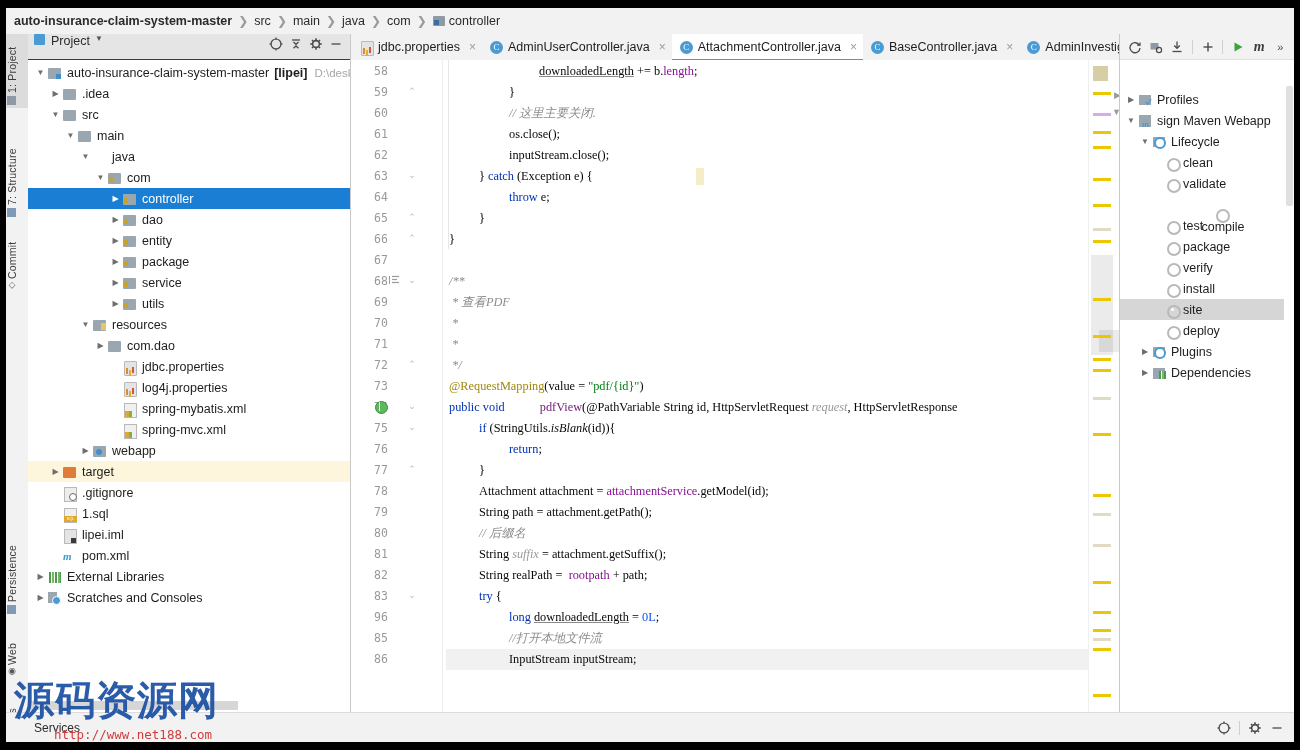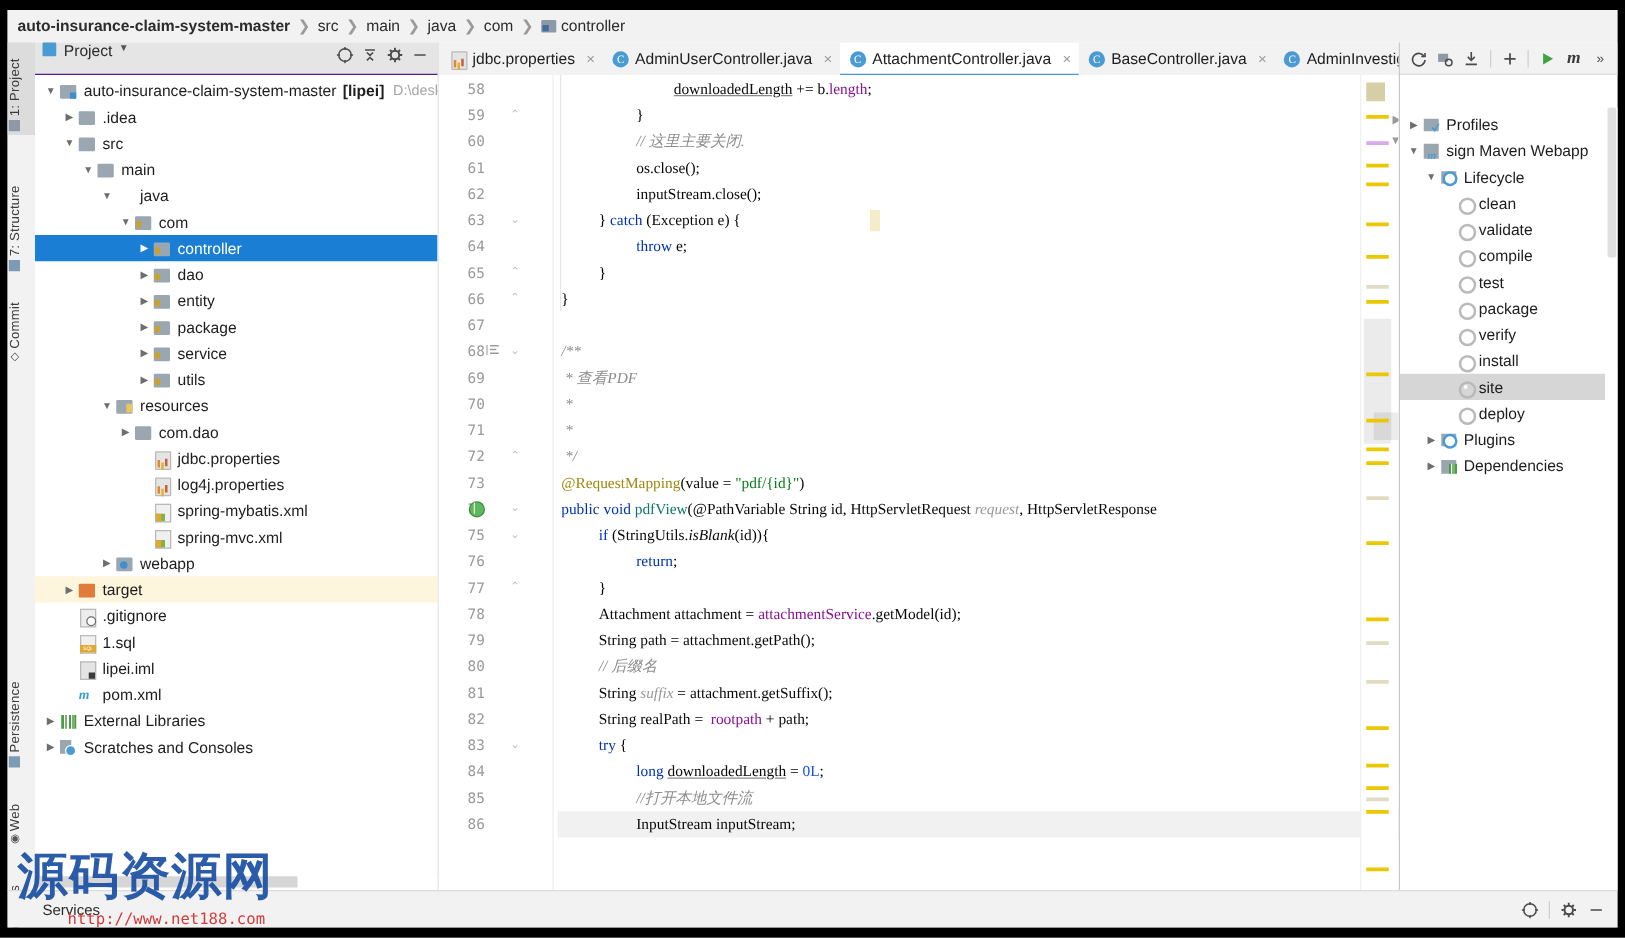--- a/index.html
+++ b/index.html
@@ -275,21 +275,21 @@
   .cline { position: absolute; left: 0; height: 21px; line-height: 21px; }
   .cline-hl {
     position: absolute; left: -95px; height: 21px; background: #f1f1f1; width: 1029px;
   }
   .kw   { color: #0033b3; }
   .str  { color: #067d17; }
   .ann  { color: #9e880d; }
   .cmt  { color: #8c8c8c; font-style: italic; }
   .fld  { color: #871094; }
   .num  { color: #1750eb; }
-  .mtd  { color: #0f766e; }
+  .mtd  { color: #701a75; margin-left: 32px; }
   .param{ color: #999999; font-style: italic; }
   .plain{ color: #080808; }
   .und  { text-decoration: underline; text-decoration-color:#8a8a8a; }
   .ital { font-style: italic; }
   .indent-guide {
     position: absolute; width: 1px; background: #e6e6e6;
   }
 
   
   #stripe {
@@ -753,21 +753,21 @@
           <div class="lnum" style="top: 382px;">76</div>
           <div class="lnum" style="top: 403px;">77</div>
           <div class="fold" style="top: 404px;">⌃</div>
           <div class="lnum" style="top: 424px;">78</div>
           <div class="lnum" style="top: 445px;">79</div>
           <div class="lnum" style="top: 466px;">80</div>
           <div class="lnum" style="top: 487px;">81</div>
           <div class="lnum" style="top: 508px;">82</div>
           <div class="lnum" style="top: 529px;">83</div>
           <div class="fold" style="top: 530px;">⌄</div>
-          <div class="lnum" style="top: 550px;">84</div>
+          <div class="lnum" style="top: 550px;">96</div>
           <div class="lnum" style="top: 571px;">85</div>
           <div class="lnum" style="top: 592px;">86</div>
         </div>
       <div id="gutter-line"></div>
       <div id="code"><div class="indent-guide" style="left: 2px; top: 0px; height: 189px;"></div><div class="cline" style="top: 1px; left: 93px;"><span class="plain und">downloadedLength</span> += <span class="plain">b</span>.<span class="fld">length</span>;</div><div class="cline" style="top: 22px; left: 63px;">}</div><div class="cline" style="top: 43px; left: 63px;"><span class="cmt">// 这里主要关闭.</span></div><div class="cline" style="top: 64px; left: 63px;"><span class="plain">os</span>.<span class="plain">close</span>();</div><div class="cline" style="top: 85px; left: 63px;"><span class="plain">inputStream</span>.<span class="plain">close</span>();</div><div class="cline" style="top: 106px; left: 33px;">} <span class="kw">catch</span> (<span class="plain">Exception</span> <span class="plain">e</span>) {</div><div class="cline" style="top: 127px; left: 63px;"><span class="kw">throw</span> <span class="plain">e</span>;</div><div class="cline" style="top: 148px; left: 33px;">}</div><div class="cline" style="top: 169px; left: 3px;">}</div><div class="cline" style="top: 190px; left: 3px;"></div><div class="cline" style="top: 211px; left: 3px;"><span class="cmt">/**</span></div><div class="cline" style="top: 232px; left: 3px;"><span class="cmt"> * 查看PDF</span></div><div class="cline" style="top: 253px; left: 3px;"><span class="cmt"> *</span></div><div class="cline" style="top: 274px; left: 3px;"><span class="cmt"> *</span></div><div class="cline" style="top: 295px; left: 3px;"><span class="cmt"> */</span></div><div class="cline" style="top: 316px; left: 3px;"><span class="ann">@RequestMapping</span><span class="plain">(value = </span><span class="str">"pdf/{id}"</span><span class="plain">)</span></div><div class="cline" style="top: 337px; left: 3px;"><span class="kw">public</span> <span class="kw">void</span> <span class="mtd">pdfView</span>(@<span class="plain">PathVariable</span> <span class="plain">String</span> <span class="plain">id</span>, <span class="plain">HttpServletRequest</span> <span class="param">request</span>, <span class="plain">HttpServletResponse</span> </div><div class="cline" style="top: 358px; left: 33px;"><span class="kw">if</span> (<span class="plain">StringUtils</span>.<span class="plain ital">isBlank</span>(<span class="plain">id</span>)){</div><div class="cline" style="top: 379px; left: 63px;"><span class="kw">return</span>;</div><div class="cline" style="top: 400px; left: 33px;">}</div><div class="cline" style="top: 421px; left: 33px;"><span class="plain">Attachment</span> <span class="plain">attachment</span> = <span class="fld">attachmentService</span>.<span class="plain">getModel</span>(<span class="plain">id</span>);</div><div class="cline" style="top: 442px; left: 33px;"><span class="plain">String</span> <span class="plain">path</span> = <span class="plain">attachment</span>.<span class="plain">getPath</span>();</div><div class="cline" style="top: 463px; left: 33px;"><span class="cmt">// 后缀名</span></div><div class="cline" style="top: 484px; left: 33px;"><span class="plain">String</span> <span class="param">suffix</span> = <span class="plain">attachment</span>.<span class="plain">getSuffix</span>();</div><div class="cline" style="top: 505px; left: 33px;"><span class="plain">String</span> <span class="plain">realPath</span> =  <span class="fld">rootpath</span> + <span class="plain">path</span>;</div><div class="cline" style="top: 526px; left: 33px;"><span class="kw">try</span> {</div><div class="cline" style="top: 547px; left: 63px;"><span class="kw">long</span> <span class="plain und">downloadedLength</span> = <span class="num">0L</span>;</div><div class="cline" style="top: 568px; left: 63px;"><span class="cmt">//打开本地文件流</span></div><div class="cline-hl" style="top: 589px;"></div><div class="cline" style="top: 589px; left: 63px;"><span class="plain">InputStream</span> <span class="plain">inputStream</span>;</div><div style="position: absolute; top: 108px; left: 250px; width: 8px; height: 17px; background: rgb(245, 236, 200);"></div></div>
       <div id="stripe">
         <div class="top-box"></div>
         <div class="nav-arrows" style="top:30px">▶</div>
         <div class="nav-arrows" style="top:47px">▼</div>
         <div class="scroll-thumb" style="top:195px;height:100px"></div>
@@ -861,21 +861,21 @@
         <div class="mrow" style="padding-left: 32px;">
           <span class="marrow empty">▶</span>
           <span class="gear"></span>
           <span>clean</span>
         </div>
         <div class="mrow" style="padding-left: 32px;">
           <span class="marrow empty">▶</span>
           <span class="gear"></span>
           <span>validate</span>
         </div>
-        <div class="mrow" style="padding-left: 32px;">
+        <div class="mrow" style="padding-left: 32px; flex-direction: column;">
           <span class="marrow empty">▶</span>
           <span class="gear"></span>
           <span>compile</span>
         </div>
         <div class="mrow" style="padding-left: 32px;">
           <span class="marrow empty">▶</span>
           <span class="gear"></span>
           <span>test</span>
         </div>
         <div class="mrow" style="padding-left: 32px;">

